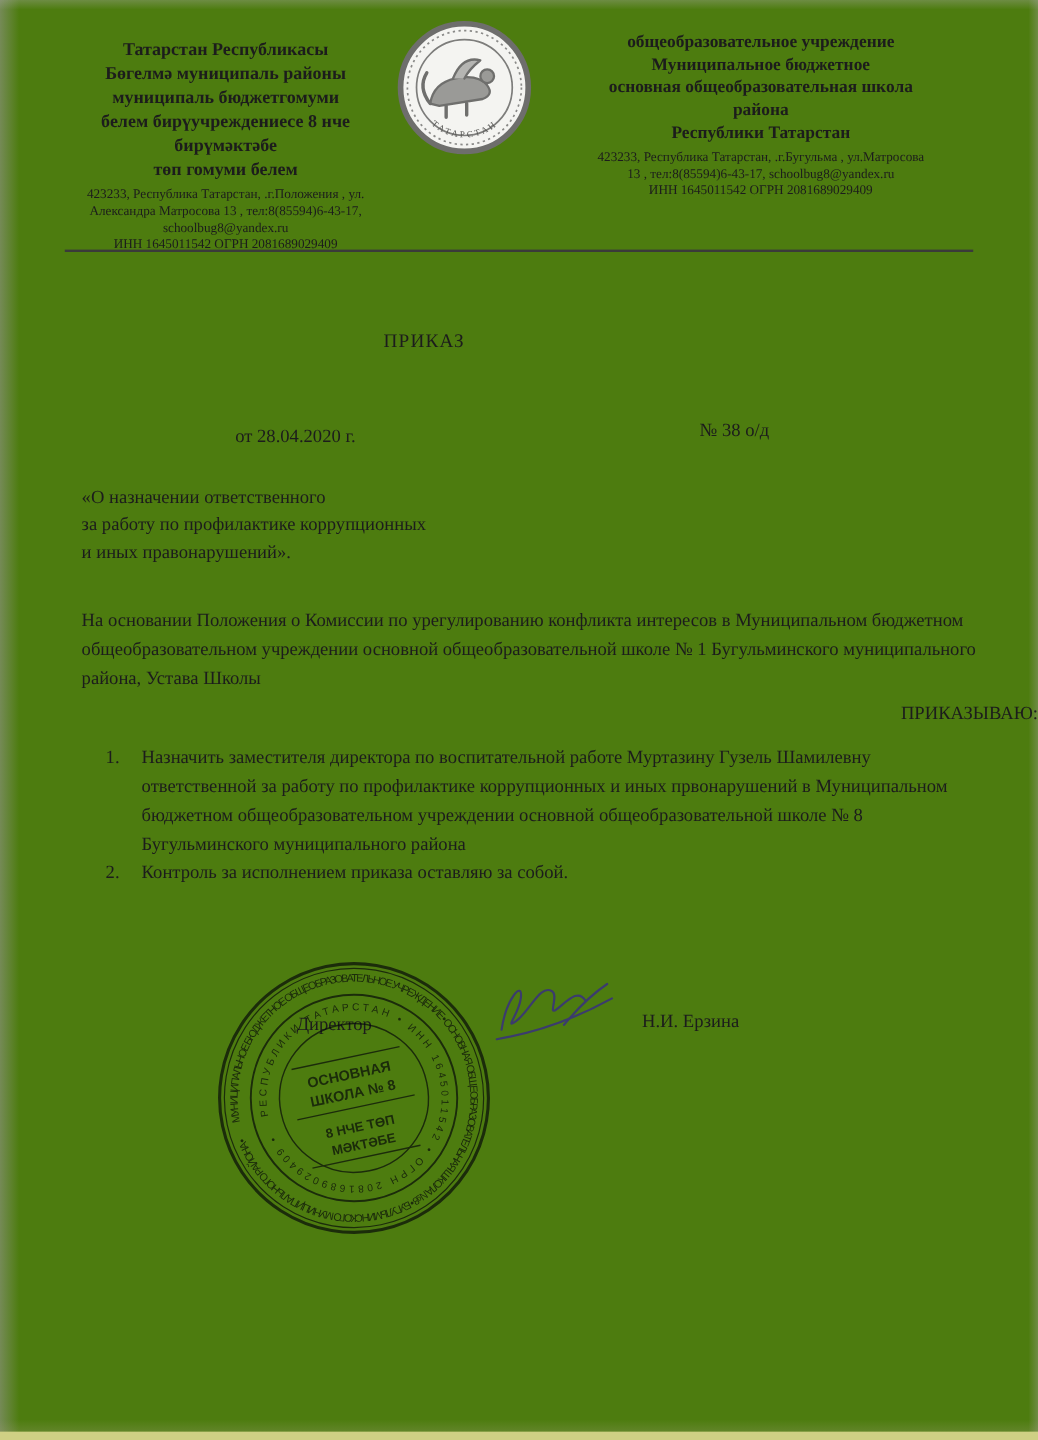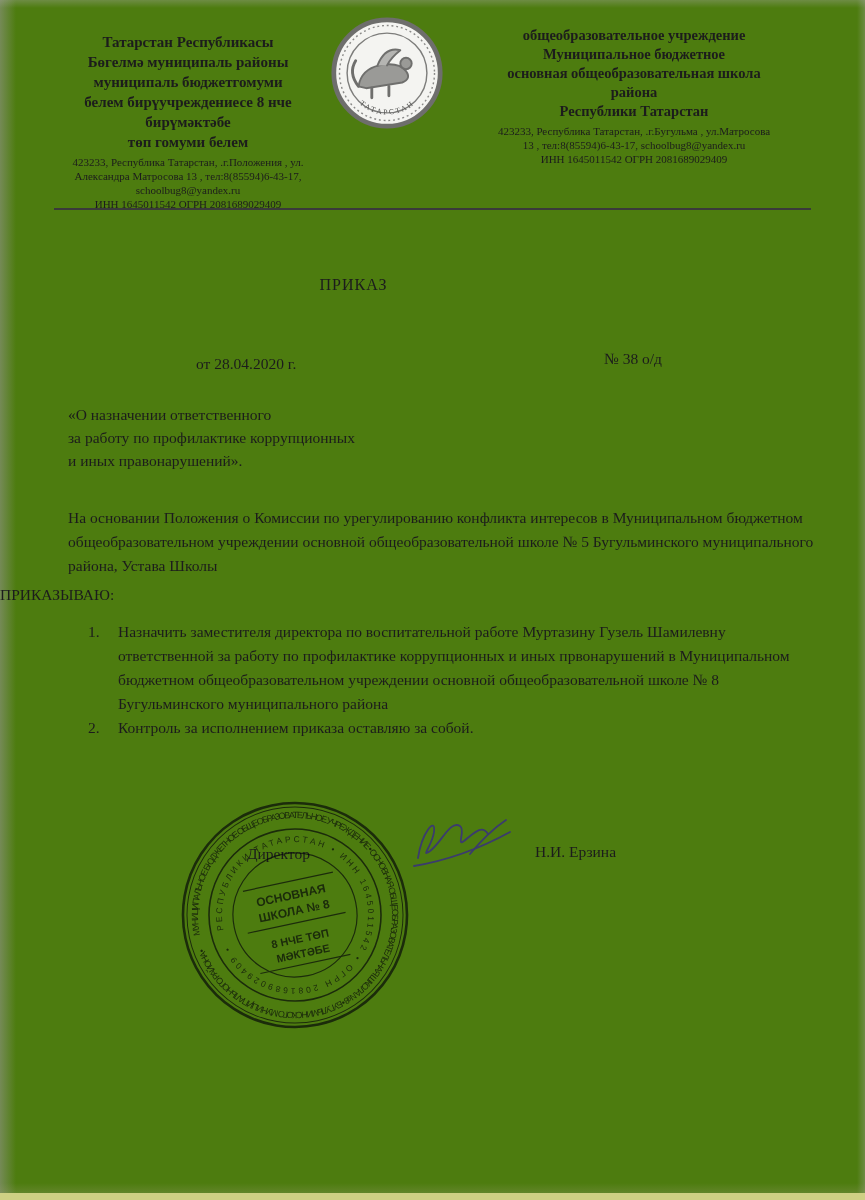--- a/index.html
+++ b/index.html
@@ -31,25 +31,25 @@
   .hdr-right .hdr-title div{font-size:14.5px;line-height:19px;}
   .hdr-addr{margin-top:3px;}
   .hdr-addr div{font-size:11px;line-height:14px;}
   .emblem{left:330px;top:16px;width:114px;height:114px;}
 
   .divider{left:54px;top:208px;width:757px;height:2px;background:#3a3a3a;}
 
   .doc-title{left:0;top:276px;width:707px;text-align:center;
     font-size:16px;letter-spacing:1px;}
   .date-line{left:196px;top:355px;font-size:15.5px;}
-  .number-line{left:604px;top:350px;font-size:15.5px;}
+  .number-line{left:583px;top:350px;font-size:15.5px;}
 
   .subject{left:68px;top:403px;font-size:15.5px;line-height:23px;}
   .basis{left:68px;top:506px;width:748px;font-size:15.5px;line-height:24px;text-align:left;}
-  .resolve{left:0;top:586px;width:865px;text-align:left;font-size:15.5px;}
+  .resolve{left:0;top:586px;width:865px;text-align:right;font-size:15.5px;}
 
   .order-list{left:88px;top:620px;width:732px;font-size:15.5px;line-height:24px;}
   .order-item{display:flex;}
   .order-item .num{width:30px;flex:0 0 30px;}
   .order-item .itm-text{flex:1;}
 
   .sig-role{left:247px;top:845px;font-size:15.5px;z-index:1;}
   .sig-name{left:535px;top:843px;font-size:15.5px;}
   .sig-scribble{left:408px;top:812px;width:110px;height:62px;}
 
@@ -125,21 +125,21 @@
   <div class="abs doc-title">ПРИКАЗ</div>
   <div class="abs date-line">от  28.04.2020 г.</div>
   <div class="abs number-line">№  38  о/д</div>
 
   <div class="abs subject">
     <div>«О назначении ответственного</div>
     <div>за работу по профилактике коррупционных</div>
     <div>и иных правонарушений».</div>
   </div>
 
-  <div class="abs basis">На основании Положения о Комиссии по урегулированию конфликта интересов в Муниципальном бюджетном общеобразовательном учреждении основной общеобразовательной школе № 5  Бугульминского муниципального района, Устава Школы</div>
+  <div class="abs basis">На основании Положения о Комиссии по урегулированию конфликта интересов в Муниципальном бюджетном общеобразовательном учреждении основной общеобразовательной школе № 1  Бугульминского муниципального района, Устава Школы</div>
 
   <div class="abs resolve">ПРИКАЗЫВАЮ:</div>
 
   <div class="abs order-list">
     <div class="order-item">
       <span class="num">1.</span>
       <span class="itm-text">Назначить  заместителя директора по воспитательной работе Муртазину Гузель Шамилевну ответственной за работу по профилактике коррупционных и иных првонарушений в   Муниципальном бюджетном общеобразовательном учреждении основной общеобразовательной школе № 8  Бугульминского муниципального района</span>
     </div>
     <div class="order-item">
       <span class="num">2.</span>

